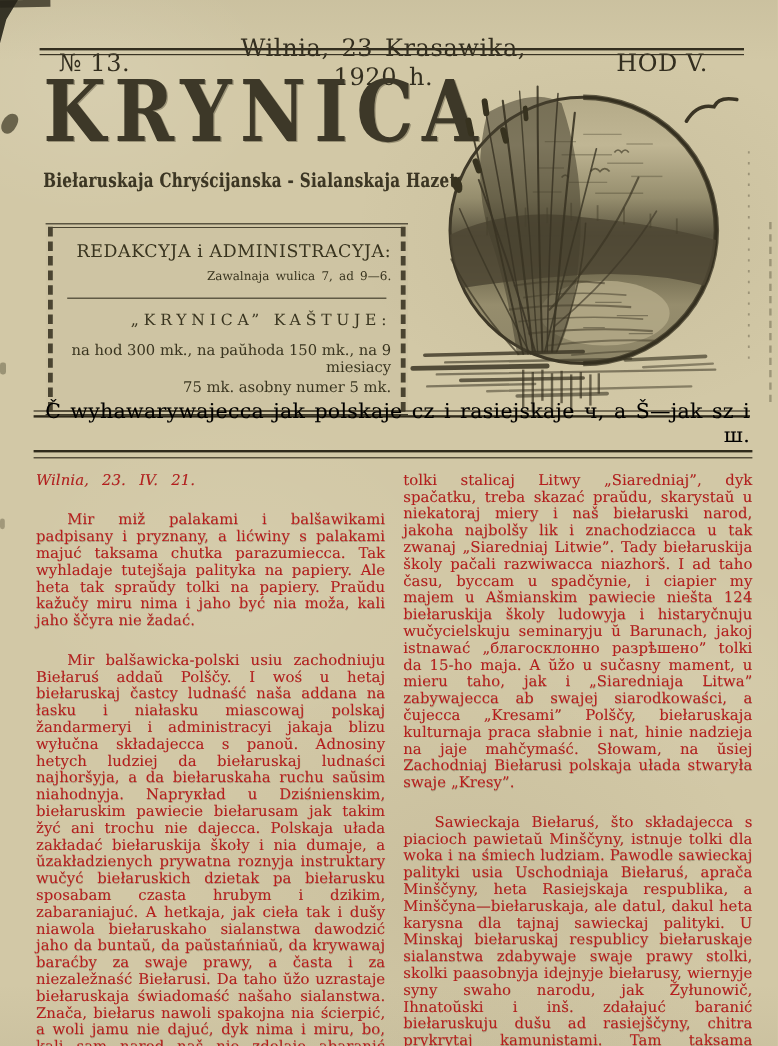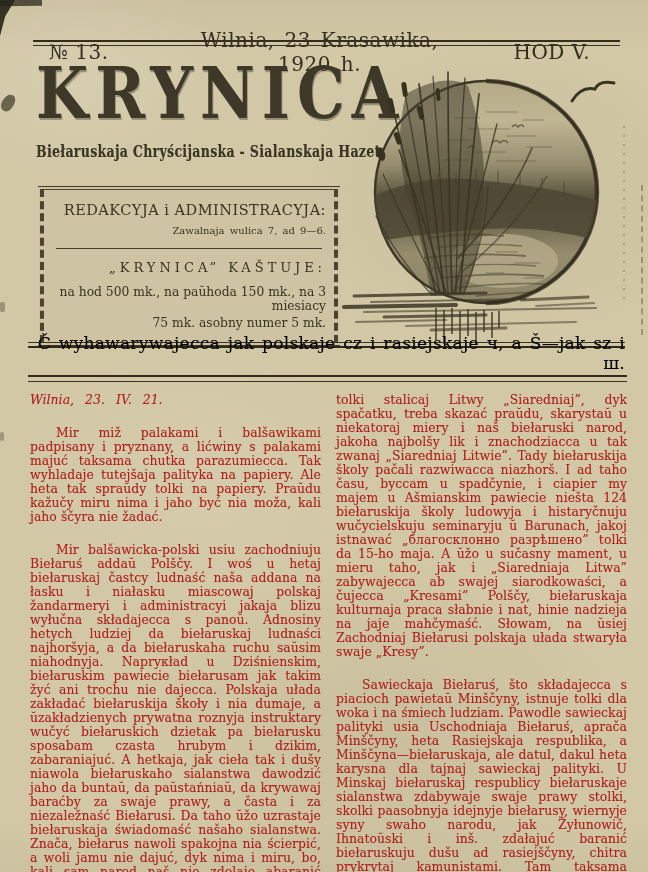--- a/index.html
+++ b/index.html
@@ -127,21 +127,21 @@
 
 <div class="masthead-title">KRYNICA</div>
 <div class="masthead-subtitle">Biełaruskaja Chryścijanska - Sialanskaja Hazeta</div>
 
 <div class="info-box">
   <div class="info-box-inner">
     <p class="redakcyja-title">REDAKCYJA i ADMINISTRACYJA:</p>
     <p class="redakcyja-address">Zawalnaja wulica 7, ad 9—6.</p>
     <hr class="info-divider">
     <p class="price-title">„KRYNICA” KAŠTUJE:</p>
-    <p class="price-line1">na hod 500 mk., na paŭhoda 150 mk., na 3 miesiacy</p>
+    <p class="price-line1">na hod 300 mk., na paŭhoda 150 mk., na 9 miesiacy</p>
     <p class="price-line2">75 mk. asobny numer 5 mk.</p>
   </div>
 </div>
 
 <div class="illustration">
 <svg width="294" height="288" viewBox="0 0 294 288" xmlns="http://www.w3.org/2000/svg">
   <defs>
     <linearGradient id="scene" x1="0" y1="0" x2="0" y2="1">
       <stop offset="0" stop-color="#b4aa88"></stop>
       <stop offset=".18" stop-color="#c0b694"></stop>

